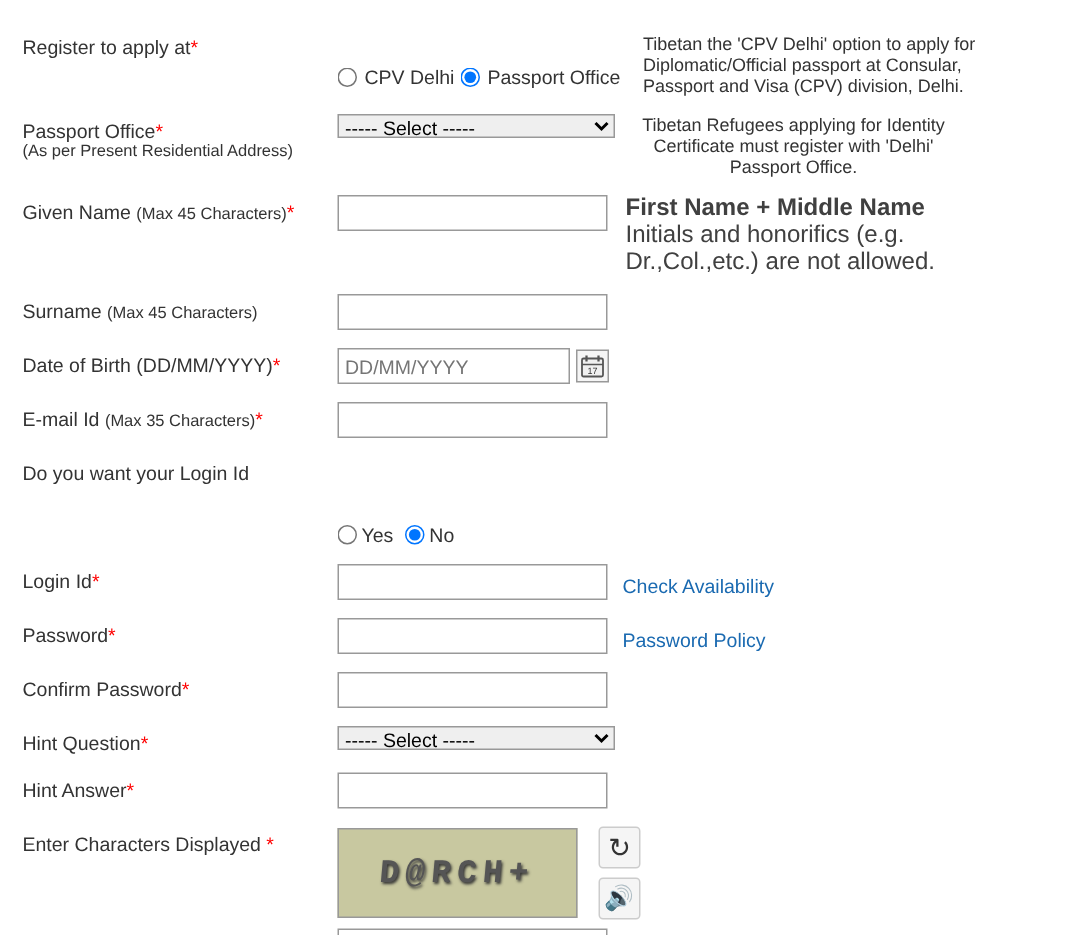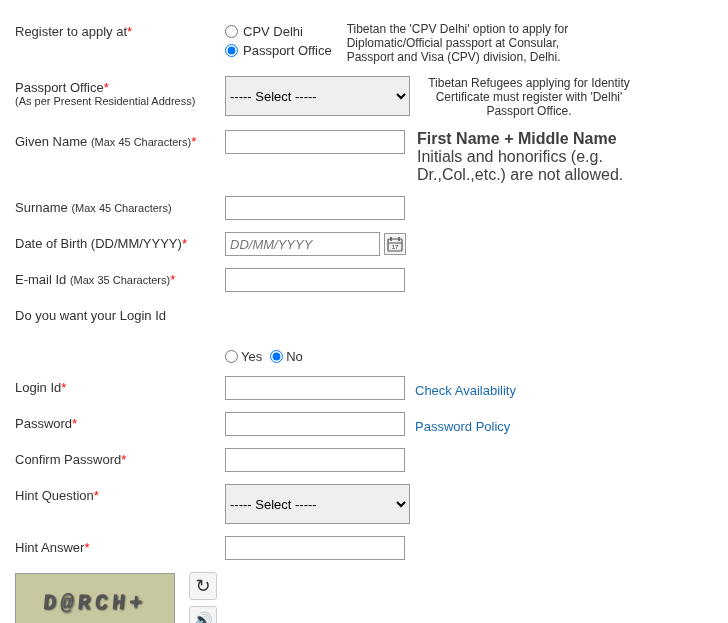--- a/index.html
+++ b/index.html
@@ -5,33 +5,33 @@
     * { box-sizing: border-box; margin: 0; padding: 0; }
     body { font-family: Arial, sans-serif; font-size: 13px; background: #fff; color: #333; }
     .form-container { padding: 20px 15px; max-width: 728px; margin: 0 auto; }
     .form-row { display: flex; align-items: flex-start; margin-bottom: 12px; }
     .form-label { width: 210px; min-width: 210px; padding-right: 10px; padding-top: 4px; }
     .form-label .label-main { color: #333; }
     .form-label .label-sub { font-size: 11px; color: #333; }
     .required { color: red; }
     .form-control-area { flex: 1; display: flex; align-items: flex-start; flex-wrap: wrap; }
     .form-input { width: 180px; height: 24px; border: 1px solid #999; padding: 2px 4px; font-size: 13px; }
-    .form-select { width: 185px; height: 40px; border: 1px solid #999; font-size: 13px; }
+    .form-select { width: 185px; height: 16px; border: 1px solid #999; font-size: 13px; }
     .radio-group { display: flex; align-items: center; gap: 8px; padding-top: 4px; margin-top: 41px; }
     .radio-group label { display: flex; align-items: center; gap: 3px; cursor: pointer; }
     .date-wrapper { display: flex; align-items: center; gap: 4px; }
-    .date-input { width: 155px; height: 24px; border: 1px solid #999; padding: 2px 4px; font-size: 13px; color: #999; font-style: italic; }
+    .date-input { width: 155px; height: 24px; border: 1px solid #999; padding: 2px 4px; font-size: 13px; color: #999; }
     .calendar-icon { width: 22px; height: 22px; background: #f5f5f5; border: 1px solid #999; display: flex; align-items: center; justify-content: center; cursor: pointer; font-size: 11px; }
     .link-blue { color: #1a6ab1; text-decoration: none; font-size: 13px; padding-top: 4px; margin-left: 10px; white-space: nowrap; }
     .captcha-area { display: flex; align-items: center; gap: 8px; }
     .captcha-img { width: 160px; height: 60px; background: #c8c8a0; border: 1px solid #999; display: flex; align-items: center; justify-content: center; overflow: hidden; }
     .captcha-text { font-size: 22px; font-weight: bold; color: #555; letter-spacing: 4px; transform: skew(-5deg); font-family: 'Courier New', monospace; text-shadow: 1px 1px 2px #333; }
     .captcha-controls { display: flex; flex-direction: column; gap: 6px; margin-left: 6px; }
     .icon-btn { width: 28px; height: 28px; border: 1px solid #ccc; background: #f5f5f5; display: flex; align-items: center; justify-content: center; cursor: pointer; border-radius: 3px; font-size: 16px; }
-    .register-at-section { display: flex; flex-direction: column; gap: 4px; padding-top: 4px; }
+    .register-at-section { display: flex; flex-direction: row; gap: 4px; padding-top: 4px; margin-top: 20px; }
     .register-at-section label { display: flex; align-items: center; gap: 5px; cursor: pointer; }
     .hint-right { font-size: 12px; color: #333; max-width: 250px; margin-left: 15px; padding-top: 2px; }
     .name-hint { font-size: 16px; color: #404040; max-width: 220px; margin-left: 12px; }
     .name-hint .bold { font-weight: bold; }
     .passport-hint { font-size: 12px; color: #333; max-width: 230px; margin-left: 4px; text-align: center; }
     .captcha-input { width: 180px; height: 24px; border: 1px solid #999; padding: 2px 4px; font-size: 13px; margin-top: 6px; }
     .login-row-controls { display: flex; align-items: center; gap: 0; }
   </style>
 </head>
 <body>
@@ -186,20 +186,23 @@
   <div class="form-row">
     <div class="form-label">
       <span>Hint Answer</span><span class="required">*</span>
     </div>
     <div class="form-control-area">
       <input type="text" class="form-input" style="">
     </div>
   </div>
 
   <div class="form-row">
+    <div class="form-label">
+      <span>Enter Characters Displayed</span><span class="required" style="color:red"> *</span>
+    </div>
     <div class="form-control-area" style="flex-direction: column; align-items: flex-start;">
       <div class="captcha-area">
         <div class="captcha-img">
           <span class="captcha-text">D@RCH+</span>
         </div>
         <div class="captcha-controls">
           <div class="icon-btn">
             <span style="font-size:18px;">↻</span>
           </div>
           <div class="icon-btn">

